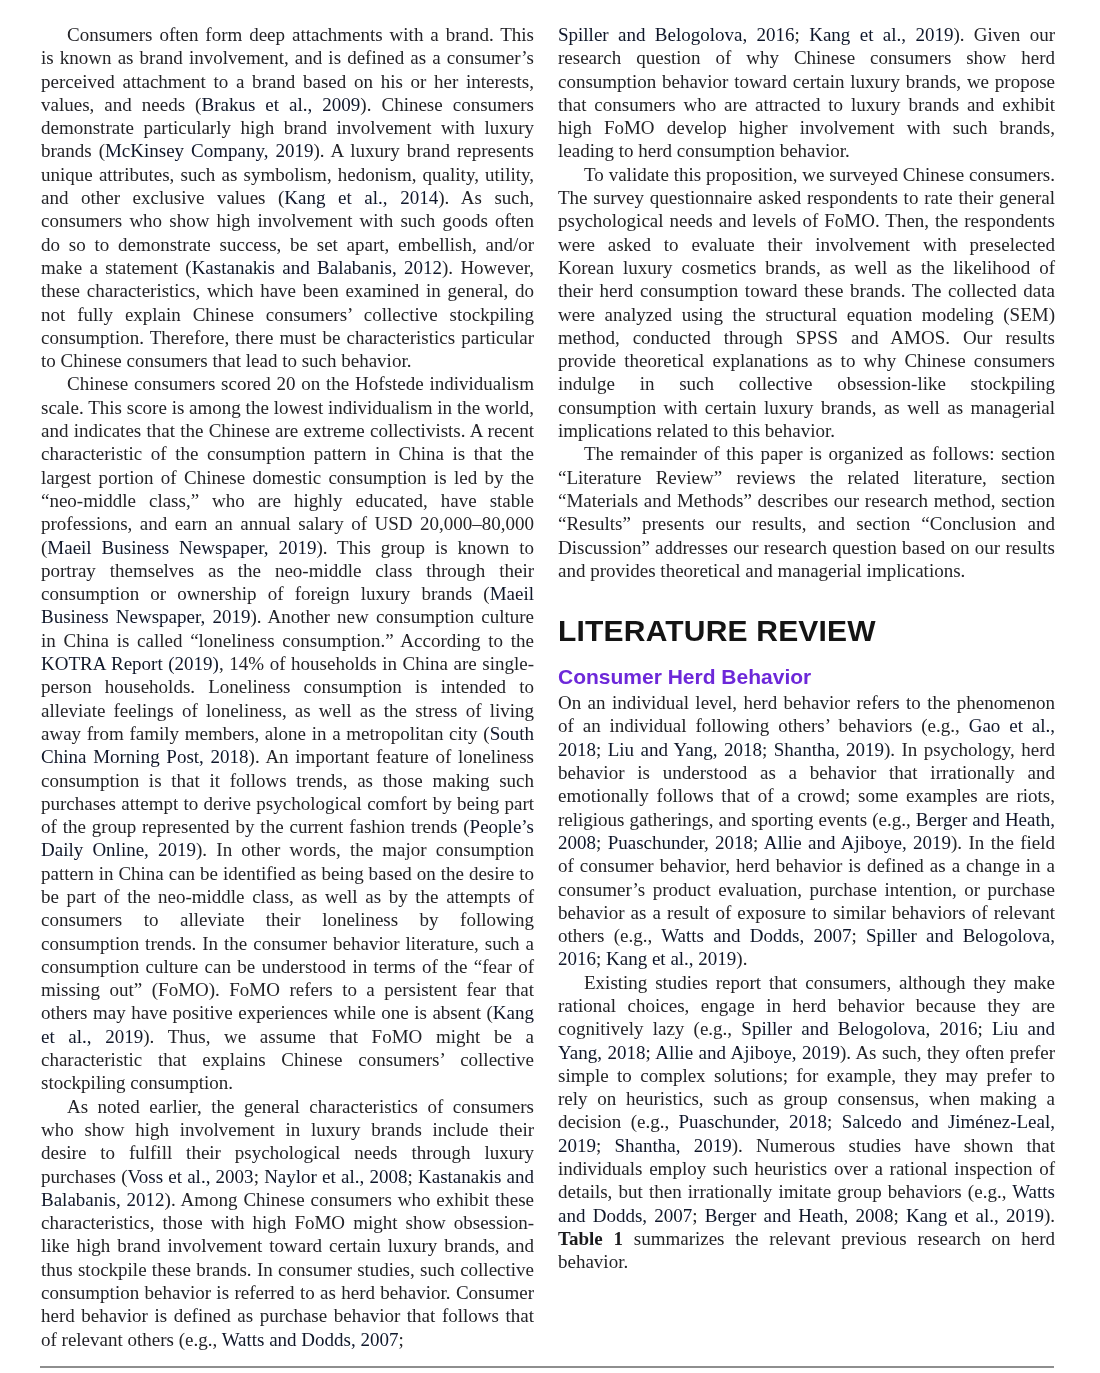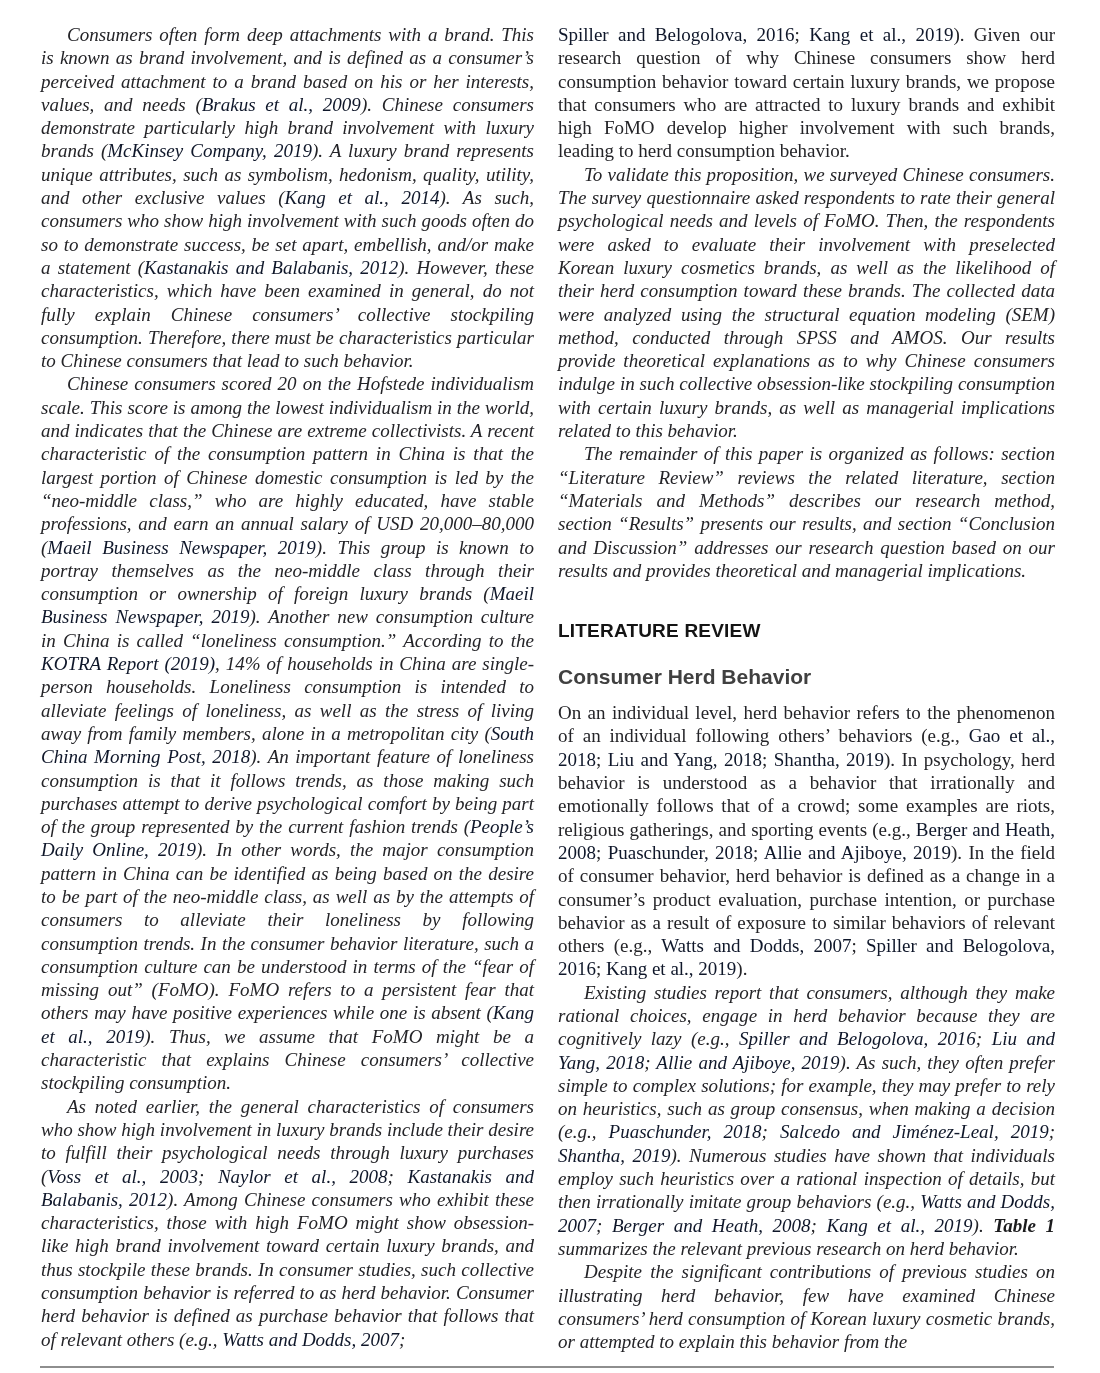--- a/index.html
+++ b/index.html
@@ -16,41 +16,41 @@
   .col {
     position: absolute;
     top: 23px;
     text-align: justify;
     font-size: 19px;
     line-height: 23.3px;
   }
   .col-left  { left: 41px;  width: 493px; }
   .col-right { left: 558px; width: 497px; }
   p.para { margin: 0; }
-  p.para.indent { text-indent: 26px; font-style: italic; }
+  p.para.indent { text-indent: 26px; }
   .cite { color: #0f172a; cursor: pointer; }
   .bold { font-weight: bold; color: #1b1b1d; margin-top: 40px; }
   .h1 {
     font-family: "Liberation Sans", "DejaVu Sans", sans-serif;
     font-weight: bold;
-    font-size: 19px;
+    font-size: 30px;
     line-height: 27px;
     letter-spacing: 0.2px;
     color: #141414;
     margin-top: 35px;
     text-align: left;
   }
   .h2 {
     font-family: "Liberation Sans", "DejaVu Sans", sans-serif;
     font-weight: bold;
     font-size: 21px;
     line-height: 24px;
-    color: #404040;
+    color: #6d28d9;
     margin-top: 21px;
-    margin-bottom: 12px;
+    margin-bottom: 2px;
     text-align: left;
   }
   .footer-rule {
     position: absolute;
     left: 40px;
     top: 1366px;
     width: 1014px;
     height: 2px;
     background: #8e8e8e;
   }
@@ -65,16 +65,15 @@
       <p class="para indent">As noted earlier, the general characteristics of consumers who show high involvement in luxury brands include their desire to fulfill their psychological needs through luxury purchases (<span class="cite">Voss et al., 2003</span>; <span class="cite">Naylor et al., 2008</span>; <span class="cite">Kastanakis and Balabanis, 2012</span>). Among Chinese consumers who exhibit these characteristics, those with high FoMO might show obsession-like high brand involvement toward certain luxury brands, and thus stockpile these brands. In consumer studies, such collective consumption behavior is referred to as herd behavior. Consumer herd behavior is defined as purchase behavior that follows that of relevant others (e.g., <span class="cite">Watts and Dodds, 2007</span>;</p>
     </div>
   <div class="col col-right">
       <p class="para"><span class="cite">Spiller and Belogolova, 2016</span>; <span class="cite">Kang et al., 2019</span>). Given our research question of why Chinese consumers show herd consumption behavior toward certain luxury brands, we propose that consumers who are attracted to luxury brands and exhibit high FoMO develop higher involvement with such brands, leading to herd consumption behavior.</p>
       <p class="para indent">To validate this proposition, we surveyed Chinese consumers. The survey questionnaire asked respondents to rate their general psychological needs and levels of FoMO. Then, the respondents were asked to evaluate their involvement with preselected Korean luxury cosmetics brands, as well as the likelihood of their herd consumption toward these brands. The collected data were analyzed using the structural equation modeling (SEM) method, conducted through SPSS and AMOS. Our results provide theoretical explanations as to why Chinese consumers indulge in such collective obsession-like stockpiling consumption with certain luxury brands, as well as managerial implications related to this behavior.</p>
       <p class="para indent">The remainder of this paper is organized as follows: section “Literature Review” reviews the related literature, section “Materials and Methods” describes our research method, section “Results” presents our results, and section “Conclusion and Discussion” addresses our research question based on our results and provides theoretical and managerial implications.</p>
       <div class="h1">LITERATURE REVIEW</div>
       <div class="h2">Consumer Herd Behavior</div>
       <p class="para">On an individual level, herd behavior refers to the phenomenon of an individual following others’ behaviors (e.g., <span class="cite">Gao et al., 2018</span>; <span class="cite">Liu and Yang, 2018</span>; <span class="cite">Shantha, 2019</span>). In psychology, herd behavior is understood as a behavior that irrationally and emotionally follows that of a crowd; some examples are riots, religious gatherings, and sporting events (e.g., <span class="cite">Berger and Heath, 2008</span>; <span class="cite">Puaschunder, 2018</span>; <span class="cite">Allie and Ajiboye, 2019</span>). In the field of consumer behavior, herd behavior is defined as a change in a consumer’s product evaluation, purchase intention, or purchase behavior as a result of exposure to similar behaviors of relevant others (e.g., <span class="cite">Watts and Dodds, 2007</span>; <span class="cite">Spiller and Belogolova, 2016</span>; <span class="cite">Kang et al., 2019</span>).</p>
       <p class="para indent">Existing studies report that consumers, although they make rational choices, engage in herd behavior because they are cognitively lazy (e.g., <span class="cite">Spiller and Belogolova, 2016</span>; <span class="cite">Liu and Yang, 2018</span>; <span class="cite">Allie and Ajiboye, 2019</span>). As such, they often prefer simple to complex solutions; for example, they may prefer to rely on heuristics, such as group consensus, when making a decision (e.g., <span class="cite">Puaschunder, 2018</span>; <span class="cite">Salcedo and Jiménez-Leal, 2019</span>; <span class="cite">Shantha, 2019</span>). Numerous studies have shown that individuals employ such heuristics over a rational inspection of details, but then irrationally imitate group behaviors (e.g., <span class="cite">Watts and Dodds, 2007</span>; <span class="cite">Berger and Heath, 2008</span>; <span class="cite">Kang et al., 2019</span>). <span class="bold">Table 1</span> summarizes the relevant previous research on herd behavior.</p>
-      <p class="para indent">Despite the significant contributions of previous studies on illustrating herd behavior, few have examined Chinese consumers’ herd consumption of Korean luxury cosmetic brands, or attempted to explain this behavior from the</p>
     </div>
   <div class="footer-rule"></div>
 </div>
 
 </body></html>

